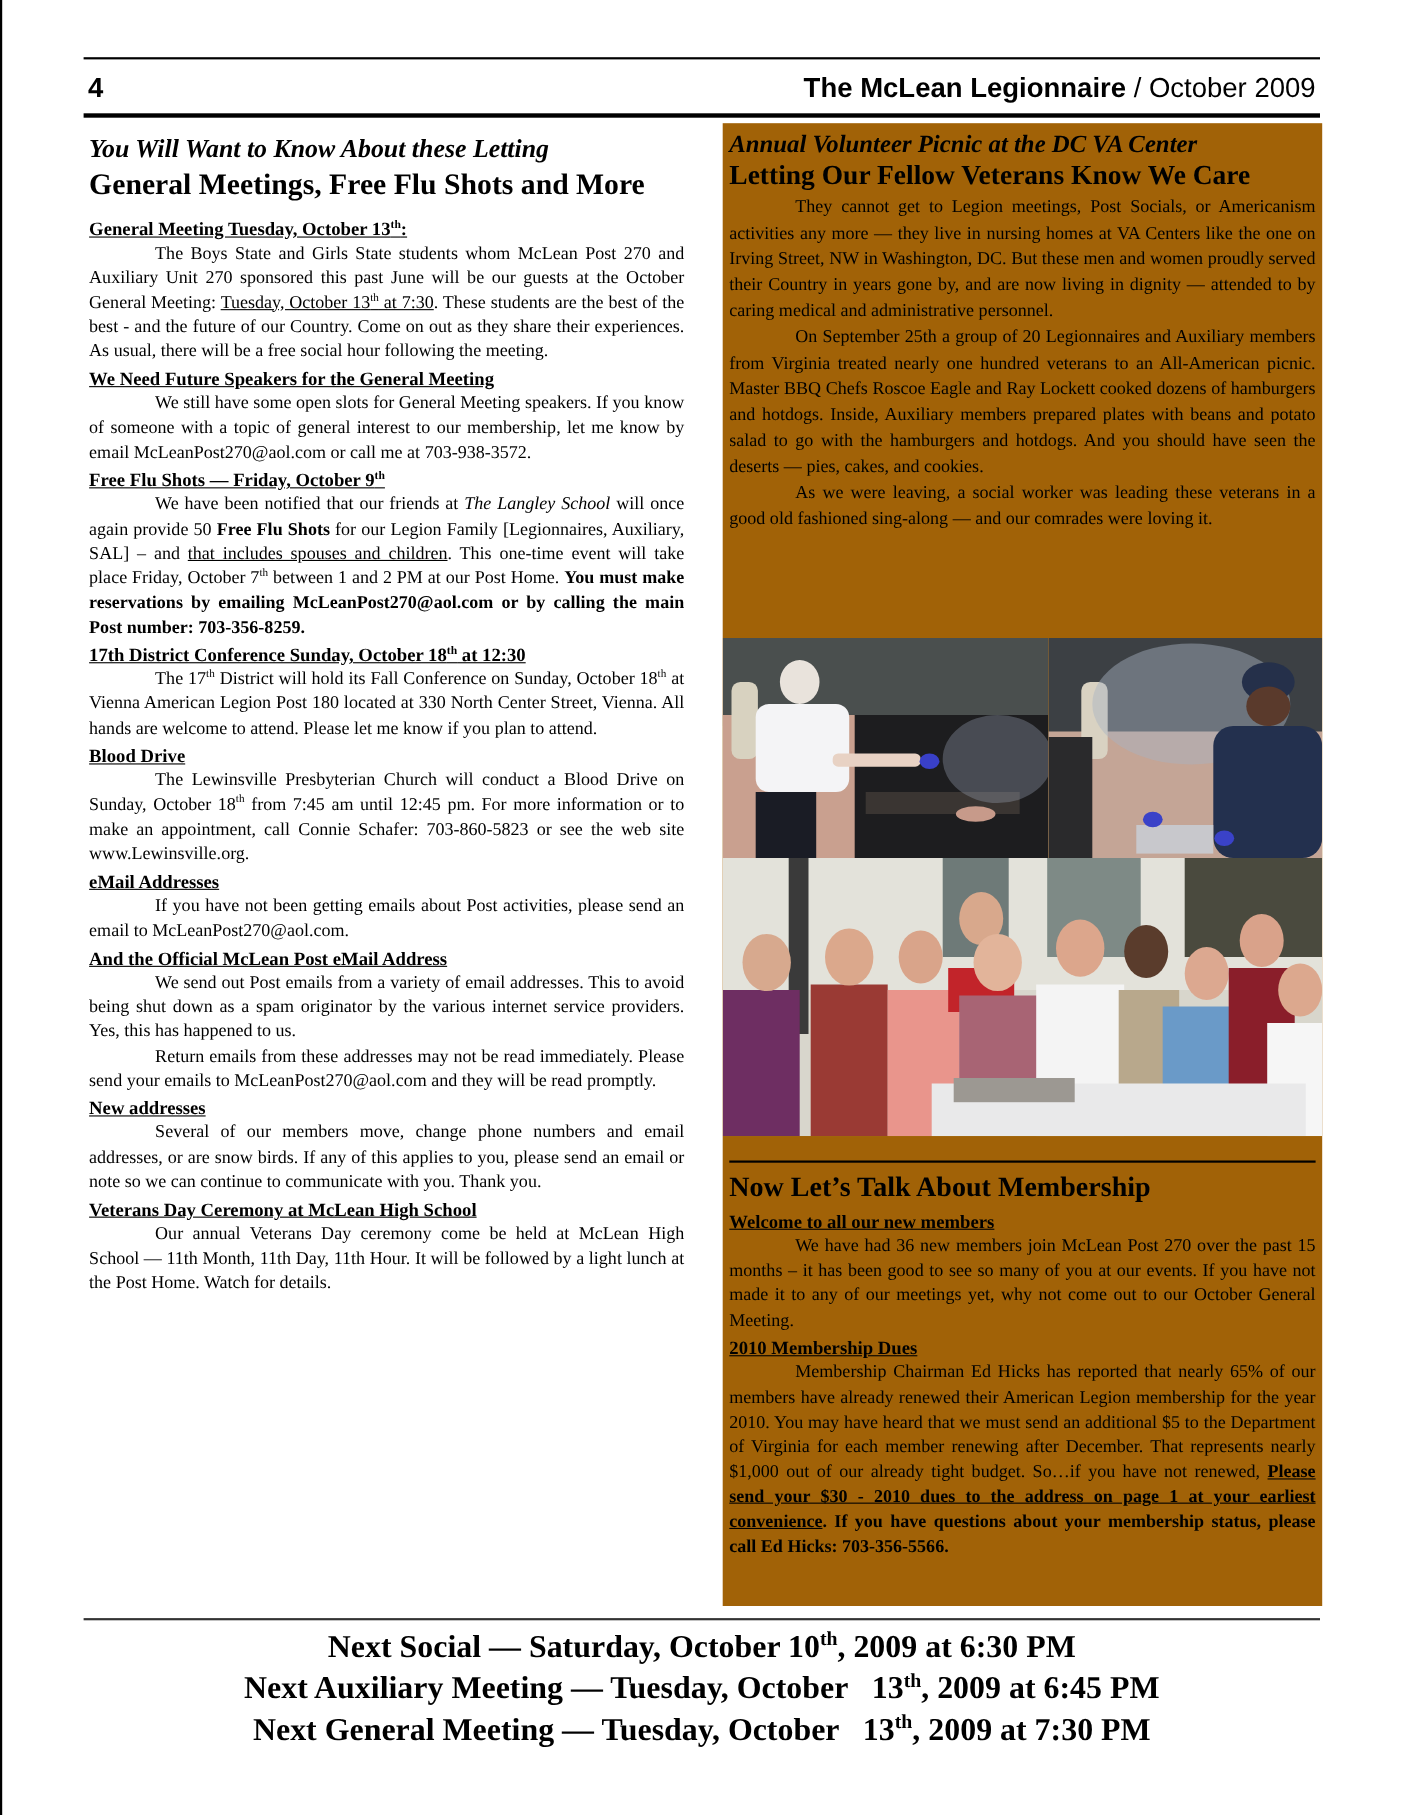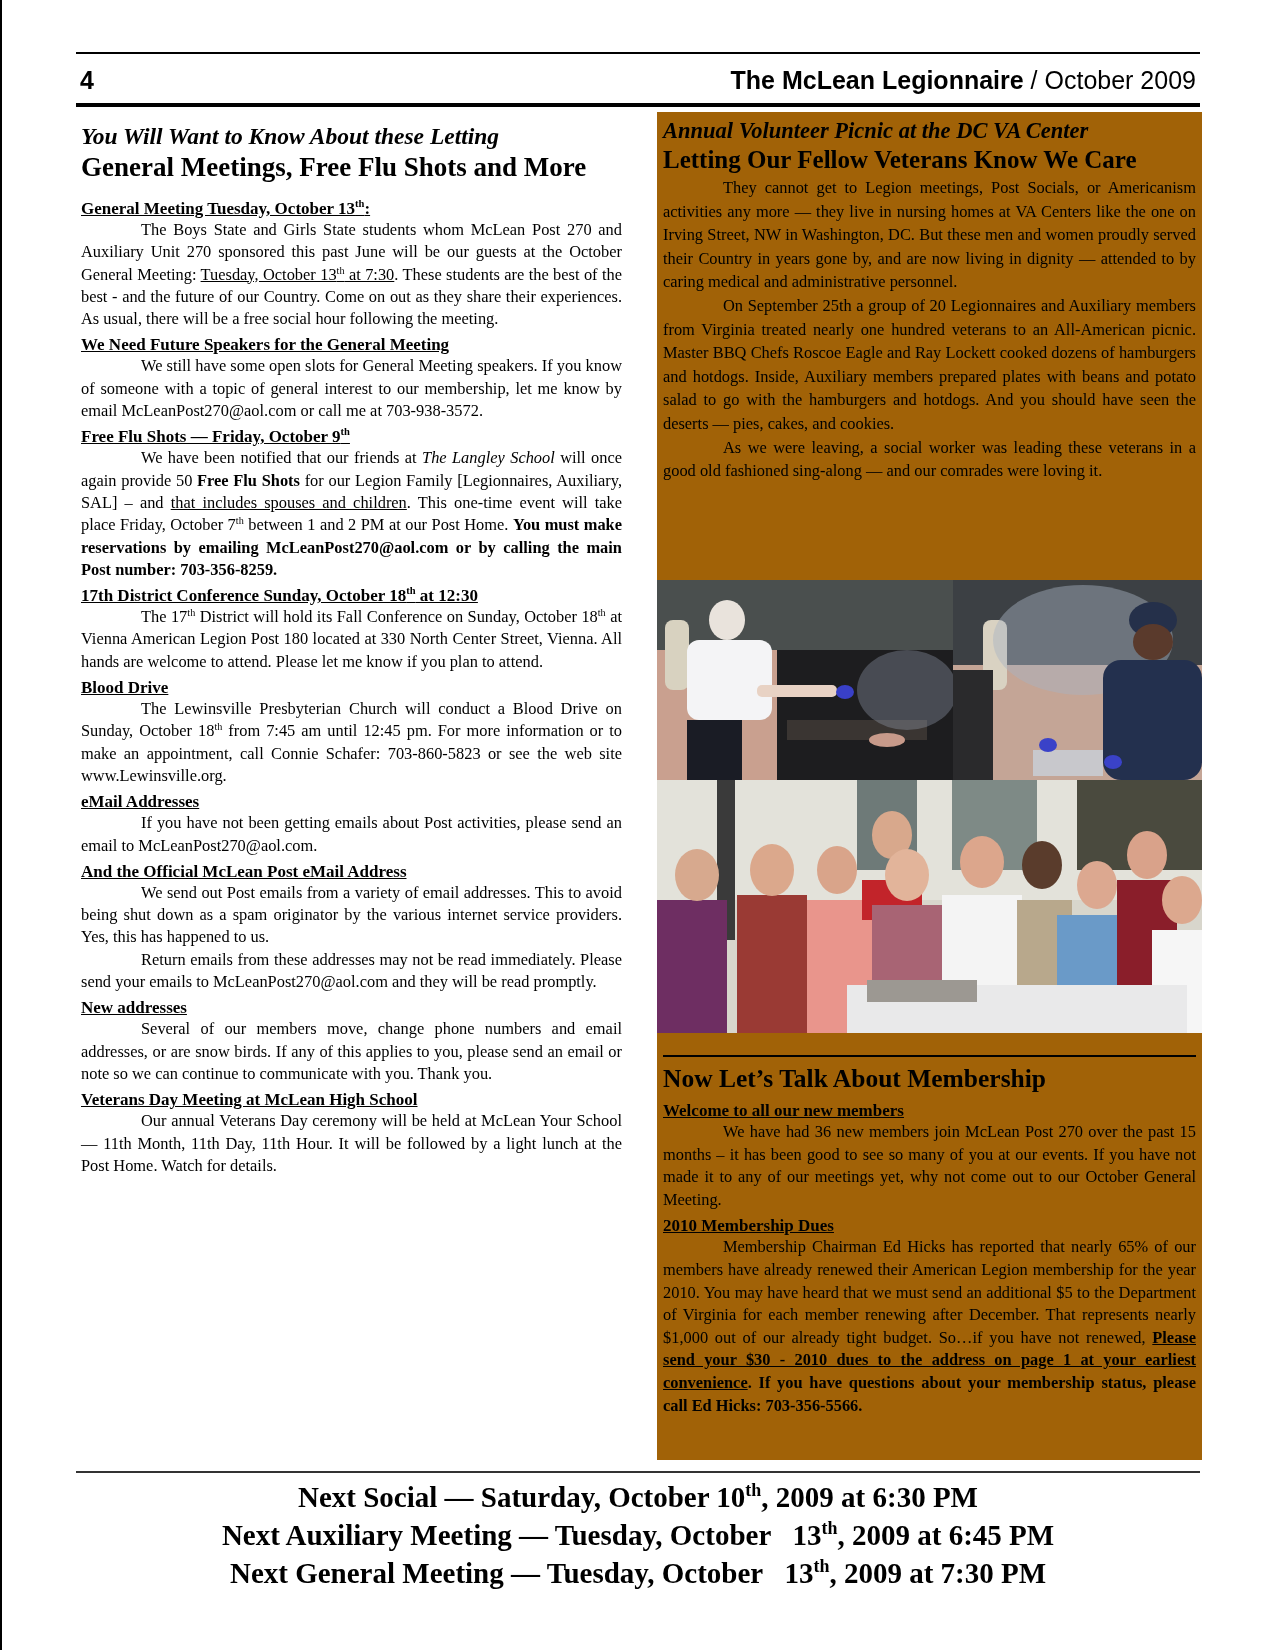--- a/index.html
+++ b/index.html
@@ -97,22 +97,22 @@
     <p class="para">Return emails from these addresses may not be read immediately. Please send your emails to McLeanPost270@aol.com and they will be read promptly.</p>
   </div>
 
   <div>
     <div class="subhead">New addresses</div>
     <p class="para">Several of our members move, change phone numbers and email addresses, or are snow birds. If any of this applies to you, please send an email or note so we can continue to communicate with you. Thank you.</p>
   </div>
 
 
   <div>
-    <div class="subhead">Veterans Day Meeting at McLean High School</div>
-    <p class="para">Our annual Veterans Day ceremony will be held at McLean Your School — 11th Month, 11th Day, 11th Hour. It will be followed by a light lunch at the Post Home. Watch for details.</p>
+    <div class="subhead">Veterans Day Ceremony at McLean High School</div>
+    <p class="para">Our annual Veterans Day ceremony come be held at McLean High School — 11th Month, 11th Day, 11th Hour. It will be followed by a light lunch at the Post Home. Watch for details.</p>
   </div>
 </div>
 
 <div class="right-col">
   <div class="right-inner">
     <h2 class="kicker">Annual Volunteer Picnic at the DC VA Center</h2>
     <h1 class="headline">Letting Our Fellow Veterans Know We Care</h1>
     <p class="para">They cannot get to Legion meetings, Post Socials, or Americanism activities any more — they live in nursing homes at VA Centers like the one on Irving Street, NW in Washington, DC. But these men and women proudly served their Country in years gone by, and are now living in dignity — attended to by caring medical and administrative personnel.</p>
     <p class="para">On September 25th a group of 20 Legionnaires and Auxiliary members from Virginia treated nearly one hundred veterans to an All-American picnic. Master BBQ Chefs Roscoe Eagle and Ray Lockett cooked dozens of hamburgers and hotdogs. Inside, Auxiliary members prepared plates with beans and potato salad to go with the hamburgers and hotdogs. And you should have seen the deserts — pies, cakes, and cookies.</p>
     <p class="para">As we were leaving, a social worker was leading these veterans in a good old fashioned sing-along — and our comrades were loving it.</p>

